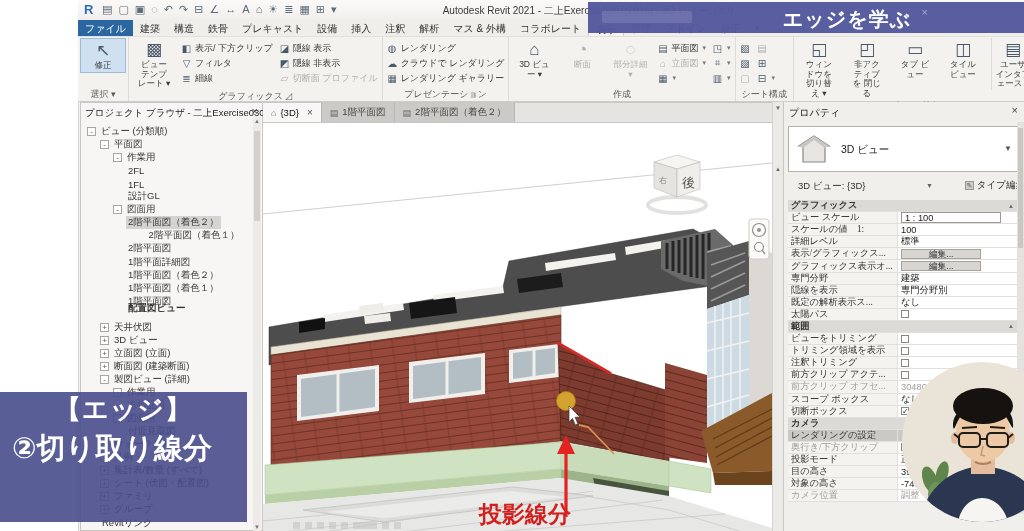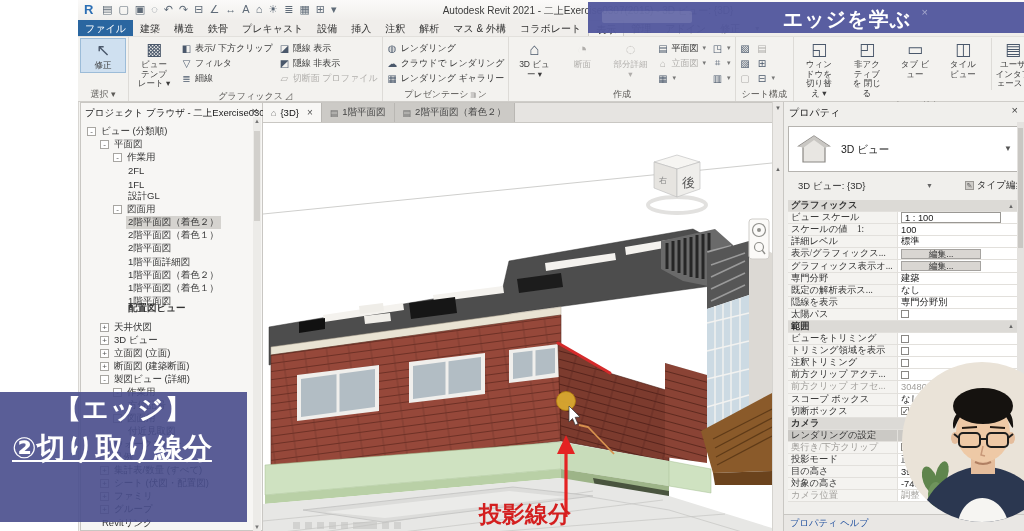--- a/index.html
+++ b/index.html
@@ -87,21 +87,21 @@
   #pscroll{position:absolute;right:0;top:20px;width:7px;height:392px;background:#e4e2df;}
   #pscroll .thumb{position:absolute;left:1px;top:6px;width:5px;height:120px;background:#c9c7c3;}
   
   #banner{position:absolute;left:588px;top:2px;width:436px;height:31px;background:rgba(84,89,158,0.97);z-index:30;}
   #banner .btext{position:absolute;left:660px;top:4px;transform:translateX(-588px);width:374px;text-align:center;color:#fff;font-size:20px;font-weight:bold;letter-spacing:1px;}
   #banner .ghost{position:absolute;left:14px;top:9px;width:90px;height:12px;background:#fff;opacity:.12;border-radius:2px;}
   #banner .gclose{position:absolute;right:96px;top:4px;color:#fff;opacity:.45;font-size:11px;}
   #caption{position:absolute;left:0;top:392px;width:247px;height:130px;background:rgba(72,77,140,0.9);z-index:31;}
   #caption .cap-title{text-align:center;color:#fff;font-size:26px;font-weight:bold;letter-spacing:1px;}
   #caption .cap1{margin:5px 0 0 12px;color:#e8302a;font-size:29px;font-weight:bold;}
-  #caption .cap2{margin:2px 0 0 12px;color:#fff;font-size:29px;font-weight:bold;text-decoration:underline;}
+  #caption .cap2{margin:2px 0 0 12px;color:#fff;font-size:29px;font-weight:bold;}
   #webcam{position:absolute;left:902px;top:362px;width:160px;height:160px;border-radius:50%;overflow:hidden;z-index:32;}
 </style>
 </head>
 <body>
 <div id="page">
 
   <div id="titlebar">
     <span id="applogo">R</span>
     <span id="qat"></span>
     <div id="wintitle">Autodesk Revit 2021 - 二上Exercise0307(2015) - 3D ビュー: {3D}</div>
@@ -341,21 +341,21 @@
         <div class="trow" style="top: 87.25px; padding-left: 45px;">
           <span class="tlbl">設計GL</span>
         </div>
         <div class="trow" style="top: 100.3px; padding-left: 32px;">
           <span class="tbox">-</span>
           <span class="tlbl">図面用</span>
         </div>
         <div class="trow sel" style="top: 113.35px; padding-left: 45px;">
           <span class="tlbl">2階平面図（着色２）</span>
         </div>
-        <div class="trow" style="top: 126.4px; padding-left: 45px;">
+        <div class="trow" style="top: 126.4px; padding-left: 45px; justify-content: center;">
           <span class="tlbl">2階平面図（着色１）</span>
         </div>
         <div class="trow" style="top: 139.45px; padding-left: 45px;">
           <span class="tlbl">2階平面図</span>
         </div>
         <div class="trow" style="top: 152.5px; padding-left: 45px;">
           <span class="tlbl">1階平面詳細図</span>
         </div>
         <div class="trow" style="top: 165.55px; padding-left: 45px;">
           <span class="tlbl">1階平面図（着色２）</span>
@@ -659,26 +659,26 @@
           <div class="plab">グラフィックス表示オ...</div>
           <div class="pval">
             <div class="pbtn">編集...</div>
           </div>
         </div>
         <div class="prow">
           <div class="plab">専門分野</div>
           <div class="pval">建築</div>
         </div>
         <div class="prow">
+          <div class="plab">隠線を表示</div>
+          <div class="pval">専門分野別</div>
+        </div>
+        <div class="prow">
           <div class="plab">既定の解析表示ス...</div>
           <div class="pval">なし</div>
-        </div>
-        <div class="prow">
-          <div class="plab">隠線を表示</div>
-          <div class="pval">専門分野別</div>
         </div>
         <div class="prow">
           <div class="plab">太陽パス</div>
           <div class="pval">
             <span class="cb"></span>
           </div>
         </div>
         <div class="prow section">
           <span>範囲</span>
           <span class="sarr">▲</span>
@@ -745,21 +745,20 @@
         </div>
         <div class="prow">
           <div class="plab">対象の高さ</div>
           <div class="pval">-748.7</div>
         </div>
         <div class="prow dis">
           <div class="plab">カメラ位置</div>
           <div class="pval">調整</div>
         </div>
       </div>
-    <div id="phelp">プロパティ ヘルプ</div>
     <div id="pscroll">
         <div class="thumb"></div>
       </div>
   </div>
 
   <div id="banner">
     <div class="ghost"></div>
     <span class="gclose">×</span>
     <div class="btext">エッジを学ぶ</div>
   </div>

